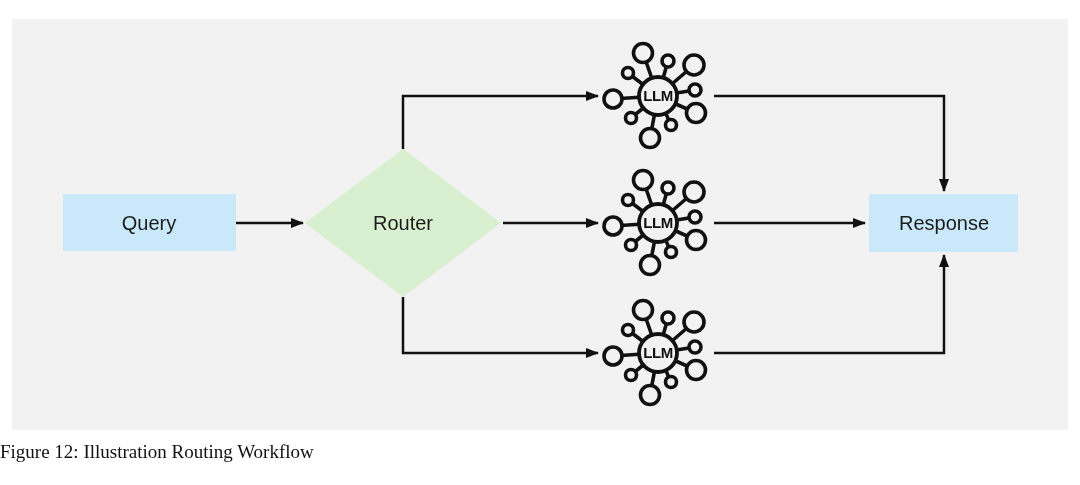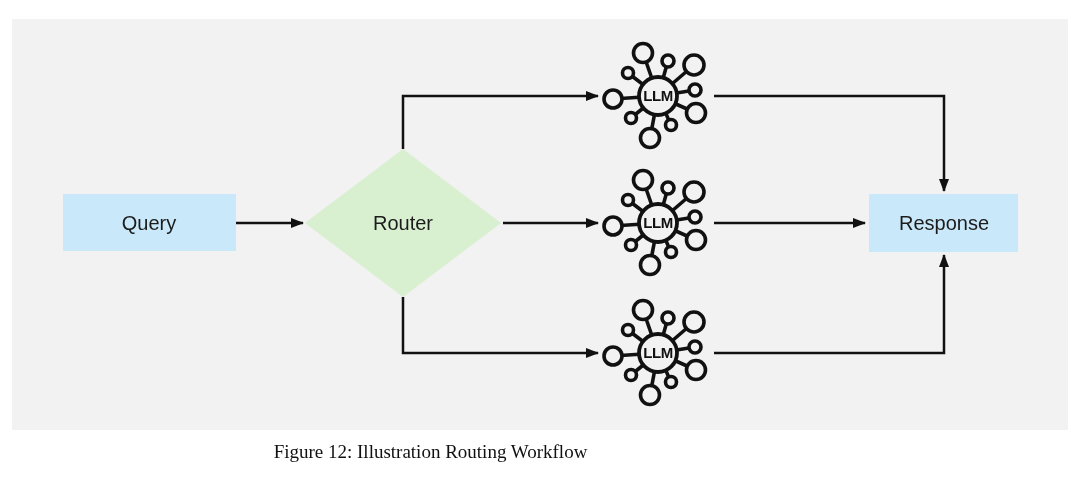--- a/index.html
+++ b/index.html
@@ -23,21 +23,21 @@
     font-size:20px;text-anchor:middle;
   }
   .llm-icon .spoke{stroke:var(--line,#111);stroke-width:3.6;}
   .llm-icon .sat{fill:var(--panel-bg,#f2f2f2);stroke:var(--line,#111);stroke-width:3.6;}
   .llm-icon .hub{fill:var(--panel-bg,#f2f2f2);stroke:var(--line,#111);stroke-width:3.8;}
   .llm-icon .hub-label{
     fill:var(--line,#111);font-family:"Liberation Sans",sans-serif;
     font-size:15px;font-weight:700;letter-spacing:-0.5px;text-anchor:middle;
   }
   .figure-caption{
-    position:absolute;left:0;top:441px;width:861px;text-align:center;
+    position:absolute;left:0;top:441px;width:861px;text-align:left;
     font-family:"Liberation Serif",serif;font-size:19px;color:#111;
   }
 </style>
 </head>
 <body>
 
 <svg class="diagram-svg" width="1056" height="411" viewBox="0 0 1056 411">
   <defs>
     <marker id="arrow" markerUnits="userSpaceOnUse" markerWidth="13" markerHeight="10" refX="12" refY="5" orient="auto">
       <path class="arrowhead" d="M0,0 L13,5 L0,10 Z"></path>

